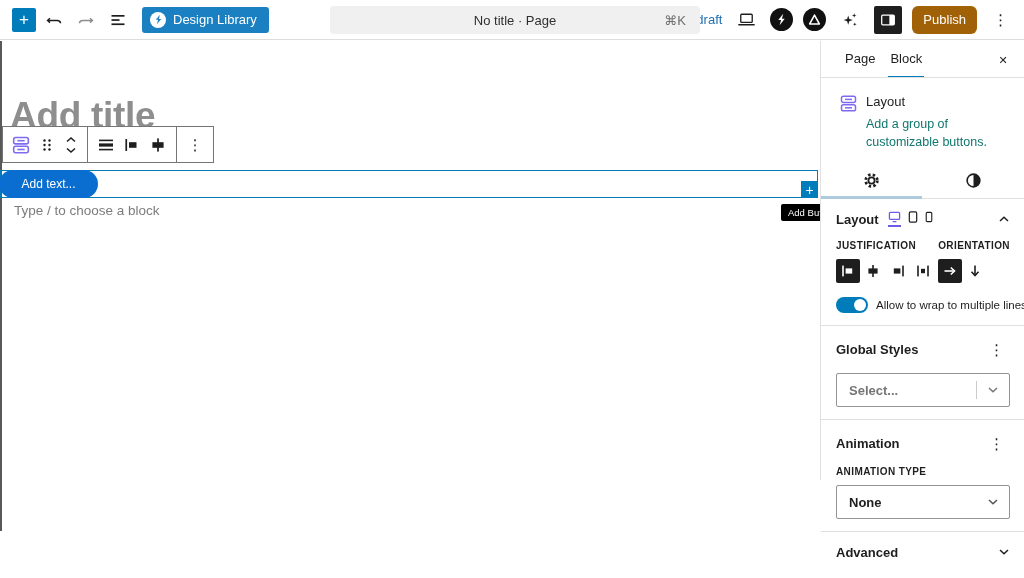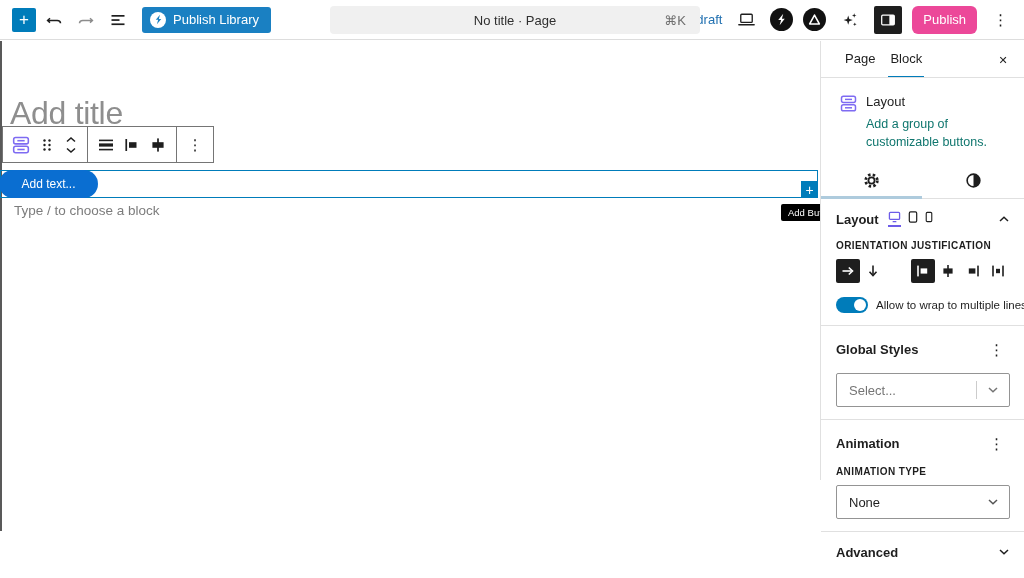--- a/index.html
+++ b/index.html
@@ -16,28 +16,28 @@
             gap:7px; padding:0 12px 0 8px; color:#fff; font-size:13px; cursor:pointer; }
   .dl-badge { width:16px; height:16px; background:#fff; border-radius:50%; display:flex; align-items:center; justify-content:center; }
   .doc-bar { position:absolute; left:330px; top:6px; width:370px; height:28px; background:#f0f0f0; border-radius:4px;
              display:flex; align-items:center; justify-content:center; cursor:pointer; }
   .doc-bar .doc-title { font-size:13px; color:#2f2f2f; }
   .doc-bar .doc-kbd { position:absolute; right:14px; font-size:13px; color:#6e6e6e; }
   .tb-right { margin-left:auto; display:flex; align-items:center; gap:10px; padding-right:10px; }
   .save-draft { color:#2271b1; font-size:13px; cursor:pointer; white-space:nowrap; }
   .circle-ic { width:23px; height:23px; background:#111; border-radius:50%; display:flex; align-items:center; justify-content:center; cursor:pointer; }
   .panel-toggle { width:28px; height:28px; background:#1e1e1e; border-radius:2px; display:flex; align-items:center; justify-content:center; cursor:pointer; }
-  .publish-btn { height:28px; background:#ec4899; color:#fff; border:none; border-radius:6px; font-size:13px;
+  .publish-btn { height:28px; background:#a16207; color:#fff; border:none; border-radius:6px; font-size:13px;
                  padding:0 11px; font-family:inherit; cursor:pointer; }
   .kebab { font-size:15px; color:#1e1e1e; letter-spacing:0; line-height:1; cursor:pointer; padding:4px 6px; }
 
   
   .canvas { position:absolute; top:41px; left:0; width:820px; height:537px; background:#fff; }
   .left-rule { position:absolute; left:0; top:0; width:1.5px; height:490px; background:#595959; }
-  .add-title { position:absolute; left:10px; top:54px; font-size:32px; font-weight:400; color:#8e8e8e; letter-spacing:-0.3px; }
+  .add-title { position:absolute; left:10px; top:54px; font-size:37px; font-weight:700; color:#8e8e8e; letter-spacing:-0.3px; }
   .block-toolbar { position:absolute; left:2px; top:85px; height:37px; background:#fff; border:1px solid #757575; display:flex; }
   .tb-group { display:flex; align-items:center; padding:0 5px; border-right:1px solid #757575; }
   .tb-group:last-child { border-right:none; }
   .tb-btn { width:26px; height:26px; display:flex; align-items:center; justify-content:center; color:#1e1e1e; cursor:pointer; }
   .mover { display:flex; flex-direction:column; align-items:center; justify-content:center; width:22px; cursor:pointer; }
   .block-outline { position:absolute; left:0; top:129px; width:818px; height:28px; border:1.5px solid #007cba; }
   .add-text-pill { position:absolute; left:-1px; top:129px; width:99px; height:28px; background:#0a6ed1; border-radius:14px;
                    color:#fff; font-size:12px; display:flex; align-items:center; justify-content:center; cursor:text; }
   .add-button-plus { position:absolute; left:801px; top:140px; width:17px; height:17px; background:#007cba; color:#fff;
                      display:flex; align-items:center; justify-content:center; font-size:14px; cursor:pointer; }
@@ -73,21 +73,21 @@
   .ctl-cols { display:flex; justify-content:space-between; }
   .seg-row { display:flex; gap:1px; }
   .seg { width:24px; height:24px; display:flex; align-items:center; justify-content:center; color:#1e1e1e; border-radius:2px; cursor:pointer; }
   .seg.active { background:#1e1e1e; color:#fff; }
   .toggle-row { display:flex; align-items:center; gap:8px; margin-top:14px; }
   .toggle { width:32px; height:16px; background:#007cba; border-radius:9px; position:relative; flex:none; cursor:pointer; }
   .toggle .knob { position:absolute; right:2px; top:2px; width:12px; height:12px; background:#fff; border-radius:50%; }
   .toggle-label { font-size:11.5px; color:#1e1e1e; white-space:nowrap; }
 
   .select { margin-top:12px; height:34px; border:1px solid #949494; border-radius:2px; display:flex; align-items:center;
-            padding-left:12px; font-size:13px; cursor:pointer; position:relative; }
+            padding-left:12px; font-size:13px; cursor:pointer; position:relative;font-weight:bold; }
   .select .ph { color:#757575; }
   .select .val { color:#1e1e1e; }
   .select .divider { position:absolute; right:32px; top:7px; bottom:7px; width:1px; background:#ccc; }
   .select .chev { position:absolute; right:10px; color:#757575; display:flex; }
 
   .adv-row { padding:0 14px 0 15px; height:40px; display:flex; align-items:center; cursor:pointer; }
   svg { display:block; }
 </style>
 </head>
 <body>
@@ -114,21 +114,21 @@
           <rect x="3.5" y="9.2" width="8" height="1.7" fill="#1e1e1e"></rect>
           <rect x="3.5" y="13.4" width="13" height="1.7" fill="#1e1e1e"></rect>
         </svg>
     </div>
     <div class="dl-btn">
       <span class="dl-badge">
         <svg width="11" height="11" viewBox="0 0 12 12">
             <path d="M7.6 0.8 L3 6.4 h2.6 L4.3 11.2 9 5.4 H6.4 Z" fill="#1a80c2"></path>
           </svg>
       </span>
-      <span>Publish Library</span>
+      <span>Design Library</span>
     </div>
   </div>
 
   <div class="doc-bar">
     <span class="doc-title">No title · Page</span>
     <span class="doc-kbd">⌘K</span>
   </div>
 
   <div class="tb-right">
     <span class="save-draft">Save draft</span>
@@ -295,66 +295,66 @@
         </span>
       </span>
       <span class="spacer"></span>
       <svg width="12" height="8" viewBox="0 0 12 8">
           <path d="M2 6 L6 2.3 10 6" fill="none" stroke="#1e1e1e" stroke-width="1.5"></path>
         </svg>
     </div>
 
     <div class="ctl-cols">
       <div>
+        <div class="ctl-label">JUSTIFICATION</div>
+        <div class="seg-row">
+          <div class="seg active">
+            <svg width="16" height="16" viewBox="0 0 16 16" fill="currentColor">
+                <rect x="2.2" y="2.6" width="1.6" height="10.8"></rect>
+                <rect x="5.6" y="5.4" width="6.6" height="5.2"></rect>
+              </svg>
+          </div>
+          <div class="seg">
+            <svg width="16" height="16" viewBox="0 0 16 16" fill="currentColor">
+                <rect x="7.2" y="2" width="1.6" height="12"></rect>
+                <rect x="3.4" y="5.4" width="9.2" height="5.2"></rect>
+              </svg>
+          </div>
+          <div class="seg">
+            <svg width="16" height="16" viewBox="0 0 16 16" fill="currentColor">
+                <rect x="12.2" y="2.6" width="1.6" height="10.8"></rect>
+                <rect x="3.8" y="5.4" width="6.6" height="5.2"></rect>
+              </svg>
+          </div>
+          <div class="seg">
+            <svg width="16" height="16" viewBox="0 0 16 16" fill="currentColor">
+                <rect x="2.2" y="2.6" width="1.6" height="10.8"></rect>
+                <rect x="12.2" y="2.6" width="1.6" height="10.8"></rect>
+                <rect x="6" y="5.8" width="4" height="4.4"></rect>
+              </svg>
+          </div>
+        </div>
+      </div>
+      <div>
         <div class="ctl-label">ORIENTATION</div>
         <div class="seg-row">
           <div class="seg active">
             <svg width="16" height="16" viewBox="0 0 16 16">
                 <path d="M2.5 8 h9" stroke="currentColor" stroke-width="1.6"></path>
                 <path d="M8.8 4.5 L12.5 8 8.8 11.5" fill="none" stroke="currentColor" stroke-width="1.6"></path>
               </svg>
           </div>
           <div class="seg">
             <svg width="16" height="16" viewBox="0 0 16 16">
                 <path d="M8 2.5 v9" stroke="currentColor" stroke-width="1.6"></path>
                 <path d="M4.5 8.8 L8 12.5 11.5 8.8" fill="none" stroke="currentColor" stroke-width="1.6"></path>
               </svg>
           </div>
         </div>
       </div>
-      <div>
-        <div class="ctl-label">JUSTIFICATION</div>
-        <div class="seg-row">
-          <div class="seg active">
-            <svg width="16" height="16" viewBox="0 0 16 16" fill="currentColor">
-                <rect x="2.2" y="2.6" width="1.6" height="10.8"></rect>
-                <rect x="5.6" y="5.4" width="6.6" height="5.2"></rect>
-              </svg>
-          </div>
-          <div class="seg">
-            <svg width="16" height="16" viewBox="0 0 16 16" fill="currentColor">
-                <rect x="7.2" y="2" width="1.6" height="12"></rect>
-                <rect x="3.4" y="5.4" width="9.2" height="5.2"></rect>
-              </svg>
-          </div>
-          <div class="seg">
-            <svg width="16" height="16" viewBox="0 0 16 16" fill="currentColor">
-                <rect x="12.2" y="2.6" width="1.6" height="10.8"></rect>
-                <rect x="3.8" y="5.4" width="6.6" height="5.2"></rect>
-              </svg>
-          </div>
-          <div class="seg">
-            <svg width="16" height="16" viewBox="0 0 16 16" fill="currentColor">
-                <rect x="2.2" y="2.6" width="1.6" height="10.8"></rect>
-                <rect x="12.2" y="2.6" width="1.6" height="10.8"></rect>
-                <rect x="6" y="5.8" width="4" height="4.4"></rect>
-              </svg>
-          </div>
-        </div>
-      </div>
     </div>
 
     <div class="toggle-row">
       <div class="toggle">
           <div class="knob"></div>
         </div>
       <span class="toggle-label">Allow to wrap to multiple lines</span>
     </div>
   </div>
 

